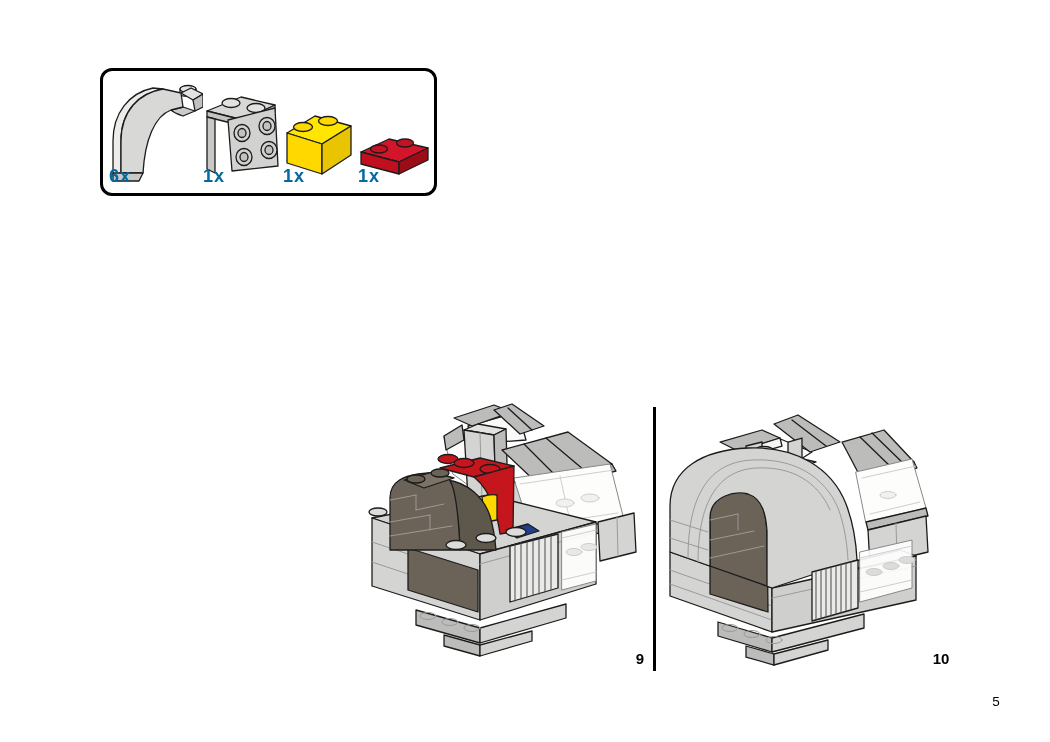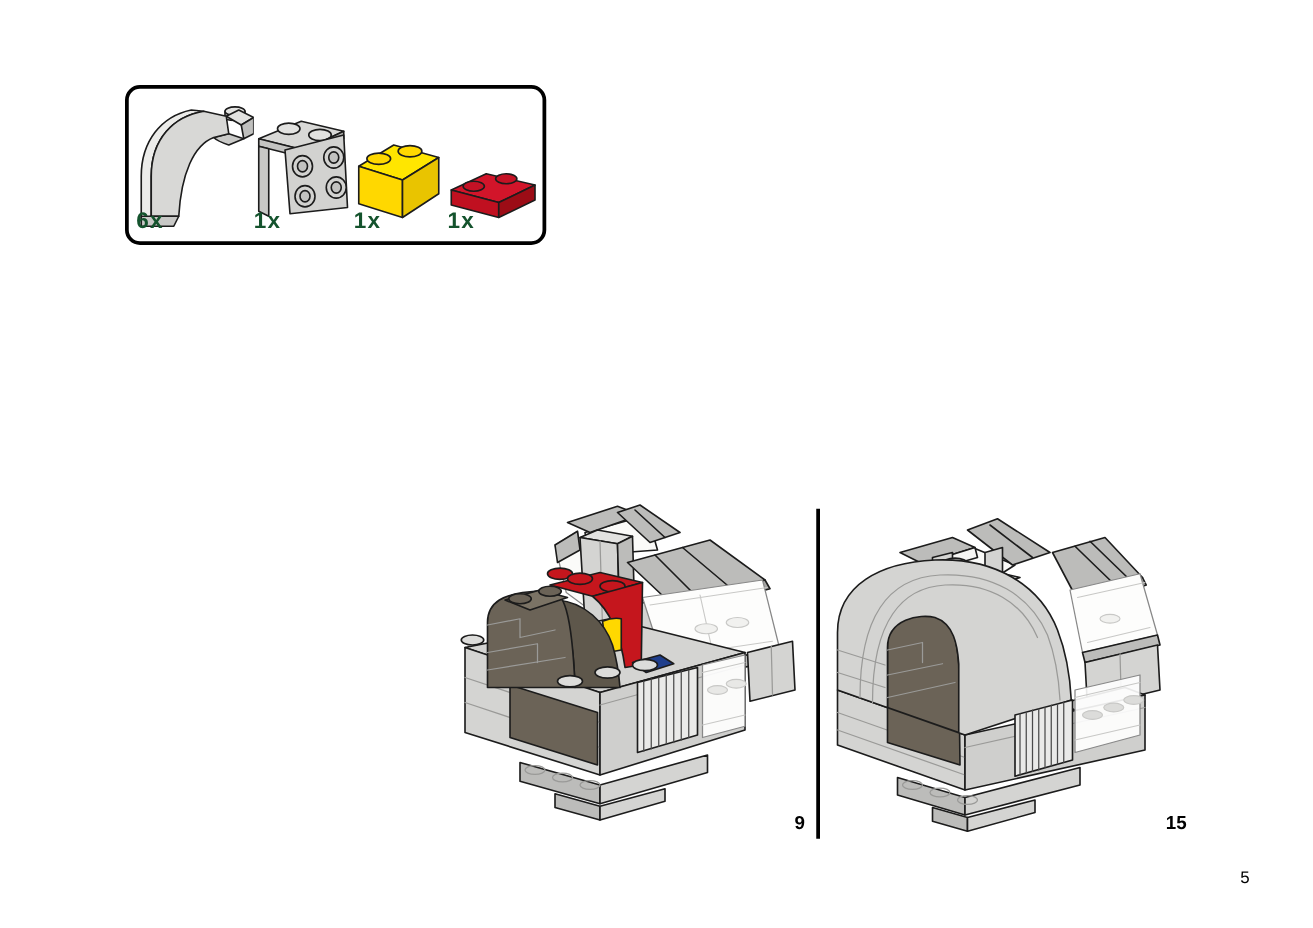--- a/index.html
+++ b/index.html
@@ -1,21 +1,21 @@
 <!DOCTYPE html>
 <html><head>
 <meta charset="utf-8">
 <style>
   html,body{margin:0;padding:0;background:#fff;}
   .page{position:relative;width:1050px;height:742px;background:#ffffff;overflow:hidden;
         font-family:"Liberation Sans",sans-serif;color:#000;}
   .parts-box{position:absolute;left:100px;top:68px;width:331px;height:122px;
              border:3px solid #000;border-radius:12px;background:#fff;}
   .part{position:absolute;}
-  .qty{position:absolute;font-weight:800;font-size:18px;letter-spacing:1px;color:#14532d;}
+  .qty{position:absolute;font-weight:800;font-size:18px;letter-spacing:1px;color:#0369a1;}
   .step-num{position:absolute;font-weight:800;font-size:15px;color:#000;}
   .divider{position:absolute;left:653px;top:407px;width:3px;height:264px;background:#000;}
   .page-num{position:absolute;left:985px;top:694px;width:22px;text-align:center;
             font-size:13.5px;color:#000;}
   svg.m path, svg.m ellipse, svg.m line, svg.m polyline{
       stroke:#1c1c1c;stroke-width:1.3;stroke-linejoin:round;stroke-linecap:round;}
   svg.m .f1{stroke:#9a9a98;stroke-width:1;}
   svg.m .f2{stroke:#c8c8c6;stroke-width:.9;}
   svg.m .w{stroke:#888;stroke-width:1;}
   svg.m .g{stroke:#4a4a4a;stroke-width:1;}
@@ -266,16 +266,16 @@
       <path d="M58,222 L112,238 L112,252 L58,236 Z" fill="#bcbcba"></path>
       <path d="M112,238 L204,214 L204,228 L112,252 Z" fill="#d4d4d2"></path>
       <ellipse class="f1" cx="70" cy="228" rx="8" ry="3.5" fill="none"></ellipse>
       <ellipse class="f1" cx="92" cy="234" rx="8" ry="3.5" fill="none"></ellipse>
       <ellipse class="f1" cx="114" cy="240" rx="8" ry="3.5" fill="none"></ellipse>
       <path d="M86,246 L114,254 L114,265 L86,257 Z" fill="#bcbcba"></path>
       <path d="M114,254 L168,240 L168,250 L114,265 Z" fill="#d4d4d2"></path>
     </g>
   </svg>
 
-  <span class="step-num" style="left:928px;top:650px;width:26px;text-align:center;">15</span>
+  <span class="step-num" style="left:928px;top:650px;width:26px;text-align:center;">10</span>
 
   <span class="page-num">5</span>
 </div>
 
 </body></html>

